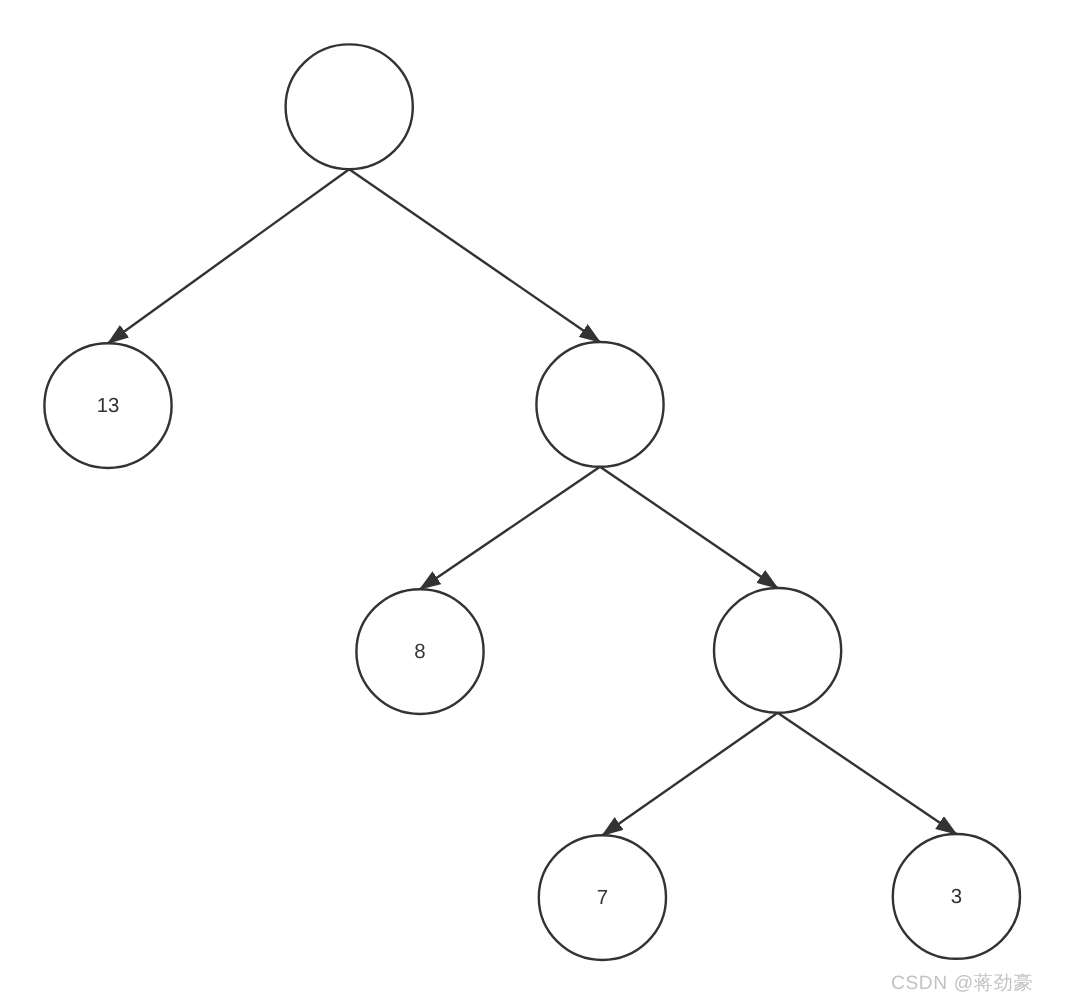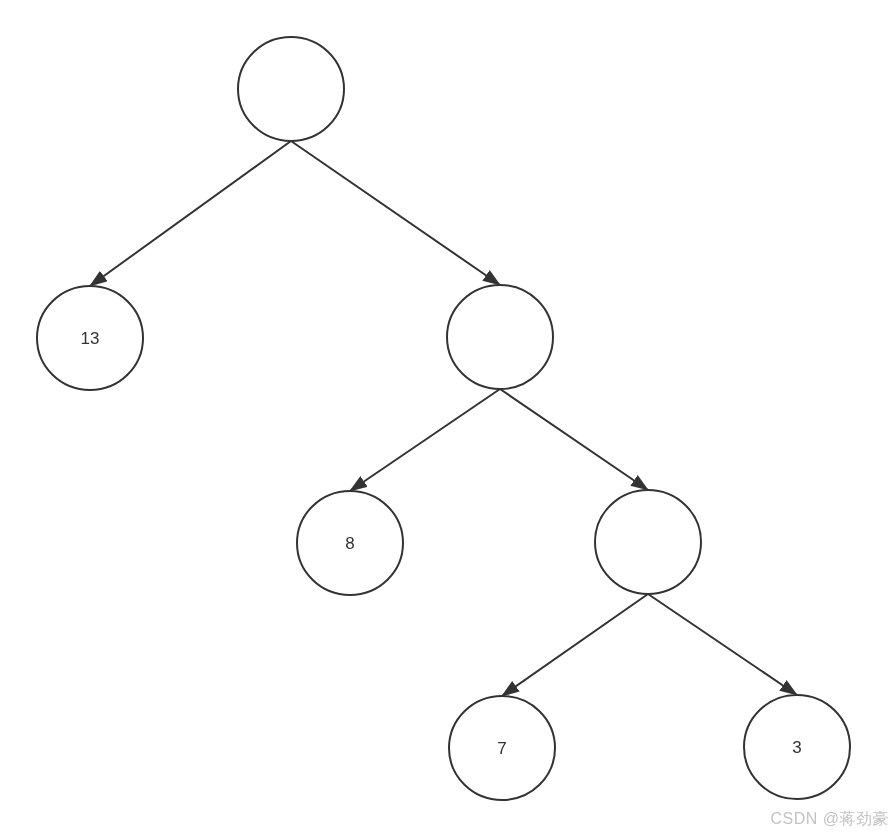--- a/index.html
+++ b/index.html
@@ -15,21 +15,21 @@
     overflow: hidden;
     font-family: "Liberation Sans", sans-serif;
     text-decoration: underline;
   }
   svg text {
     font-family: "Liberation Sans", sans-serif;
     font-size: 17px;
   }
   .watermark {
     position: absolute;
-    right: 0;
+    right: 28px;
     bottom: 8px;
     font-size: 16px;
     color: #c3c3c3;
     letter-spacing: 0.5px;
     user-select: none;
   }
 </style>
 </head>
 <body>
 

